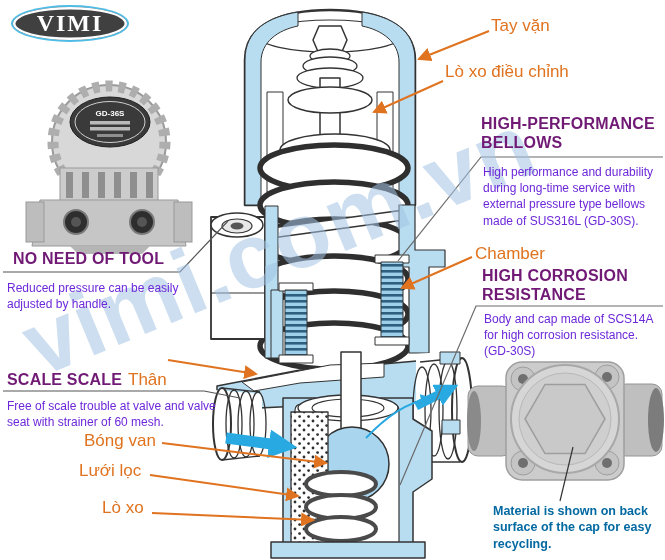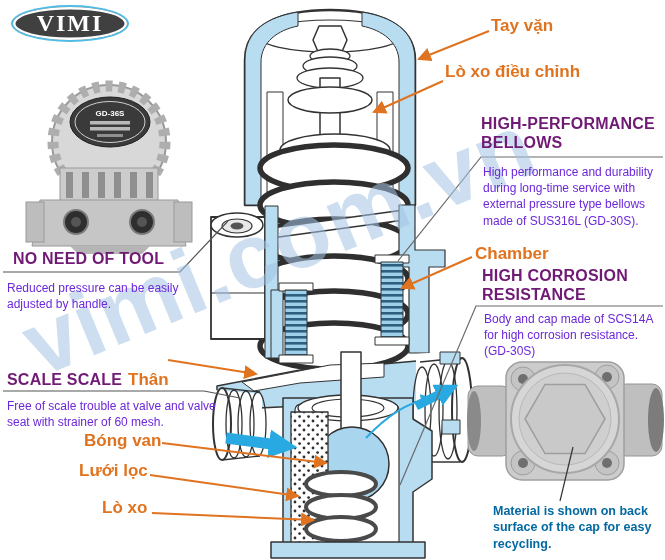--- a/index.html
+++ b/index.html
@@ -17,21 +17,21 @@
     color:#ffffff;font-family:"Liberation Serif", serif;
     font-weight:bold;font-size:24px;letter-spacing:2px;
   }
   .watermark{
     position:absolute;left:28px;top:296px;width:900px;
     transform:rotate(-22.5deg);transform-origin:left center;
     font-size:92px;font-weight:bold;color:rgba(163,195,226,0.55);
     letter-spacing:1px;white-space:nowrap;pointer-events:none;
   }
   .olabel{
-    position:absolute;color:#E0731F;font-weight:bold;font-size:17px;
+    position:absolute;color:#E0731F;font-weight:normal;font-size:17px;
     white-space:nowrap;
   }
   .chead{
     position:absolute;color:#701a75;font-weight:bold;font-size:16px;
     line-height:1.2;letter-spacing:0.2px;
   }
   .btext{
     position:absolute;color:#6d28d9;font-size:12px;line-height:1.35;
   }
   .note{

